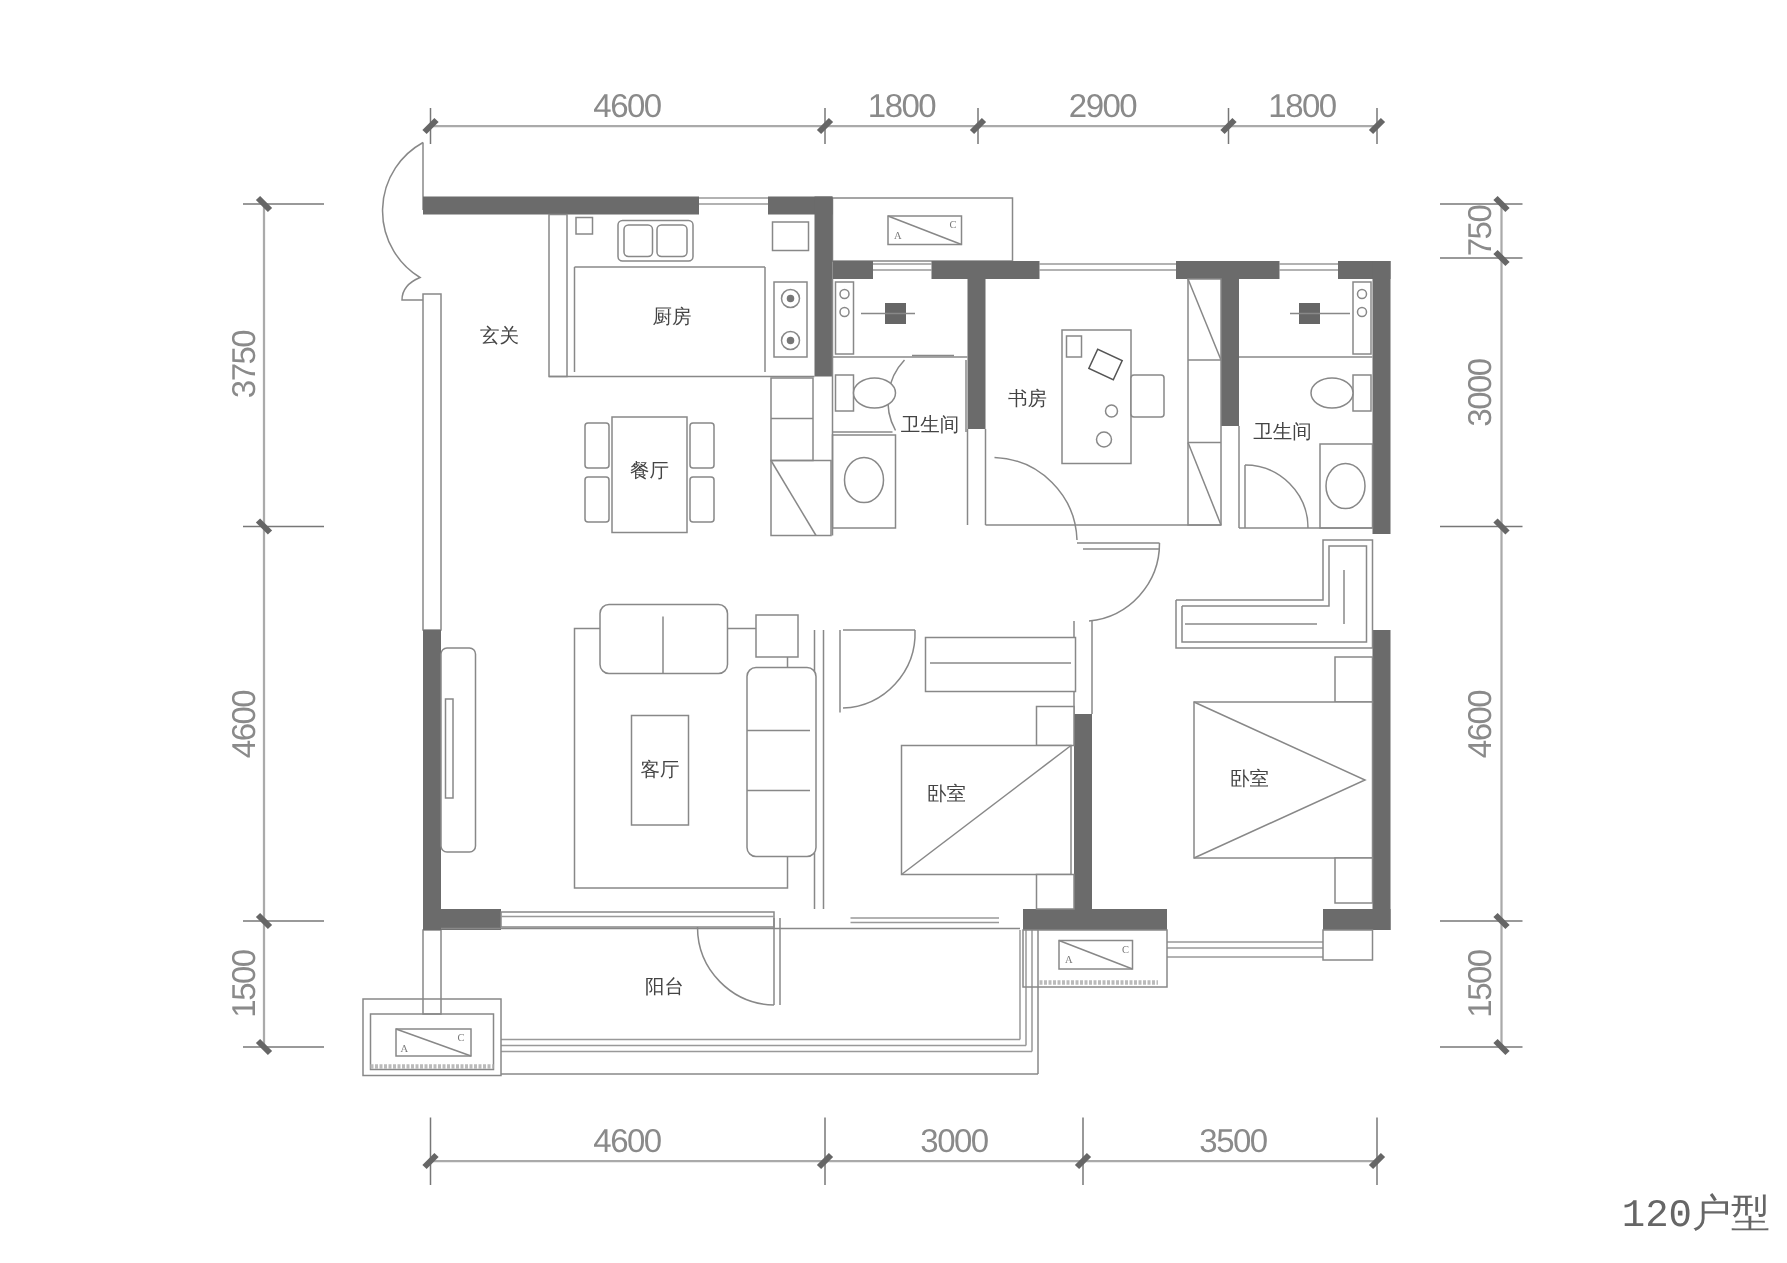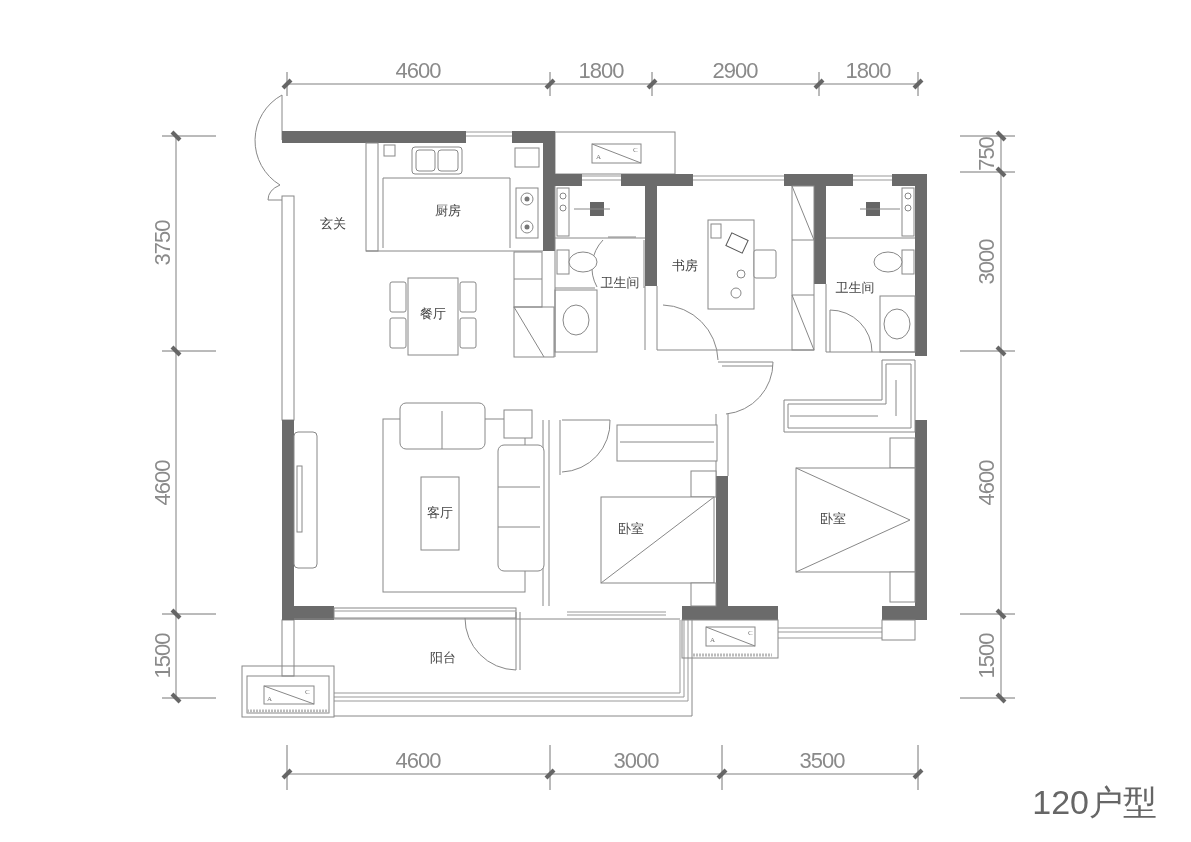--- a/index.html
+++ b/index.html
@@ -1,22 +1,22 @@
 <!DOCTYPE html>
 <html><head>
 <meta charset="utf-8">
 <style>
   html, body { margin: 0; padding: 0; background: #ffffff; }
   body { width: 1191px; height: 842px; position: relative; overflow: hidden;
          font-family: "DejaVu Sans", sans-serif; }
   svg { position: absolute; left: 0; top: 0; }
   .dim-text { font-family: "Liberation Sans", sans-serif; font-size: 22px; fill: #8a8a8a; letter-spacing: -1px; }
   .room-label { font-family: "DejaVu Sans", sans-serif; font-size: 13px; fill: #444; }
-  .plan-title { position: absolute; right: 34px; bottom: 16px; font-family: Liberation Sans, sans-serif;
-                font-size: 34px; color: #666; }
+  .plan-title { position: absolute; right: 11px; bottom: 16px; font-family: Liberation Mono, monospace;
+                font-size: 26px; color: #666; }
   .wall { fill: #6b6b6b; }
   .thin { fill: none; stroke: #888; stroke-width: 1; }
   .thin2 { fill: none; stroke: #999; stroke-width: 1; }
   .furn { fill: #fff; stroke: #888; stroke-width: 1; }
   .dimline { stroke: #aaa; stroke-width: 1.5; }
   .tick { stroke: #666; stroke-width: 4; }
   .ext { stroke: #777; stroke-width: 1; }
 </style>
 </head>
 <body>

